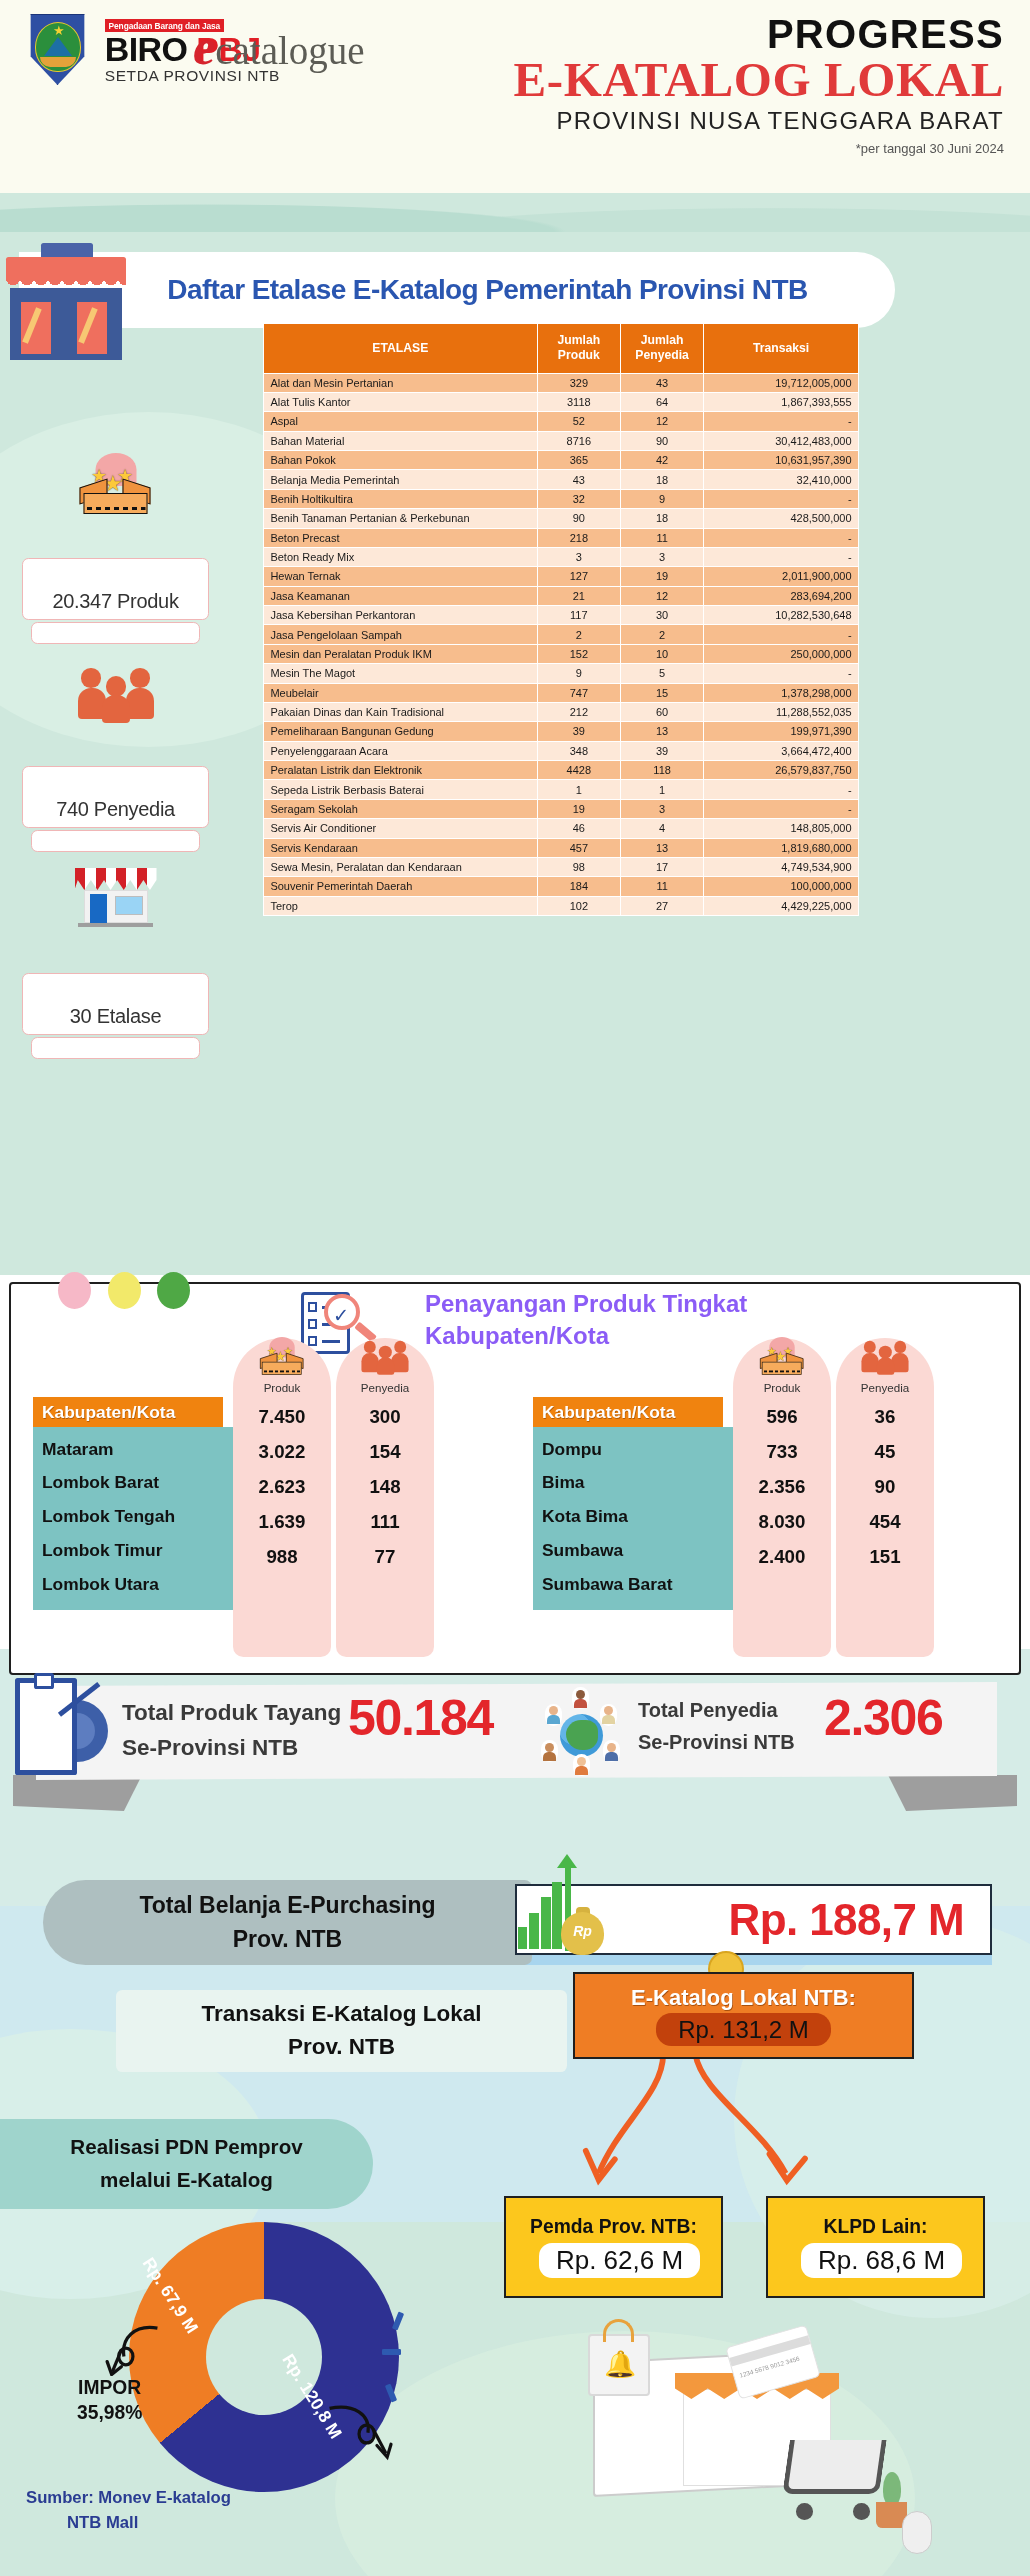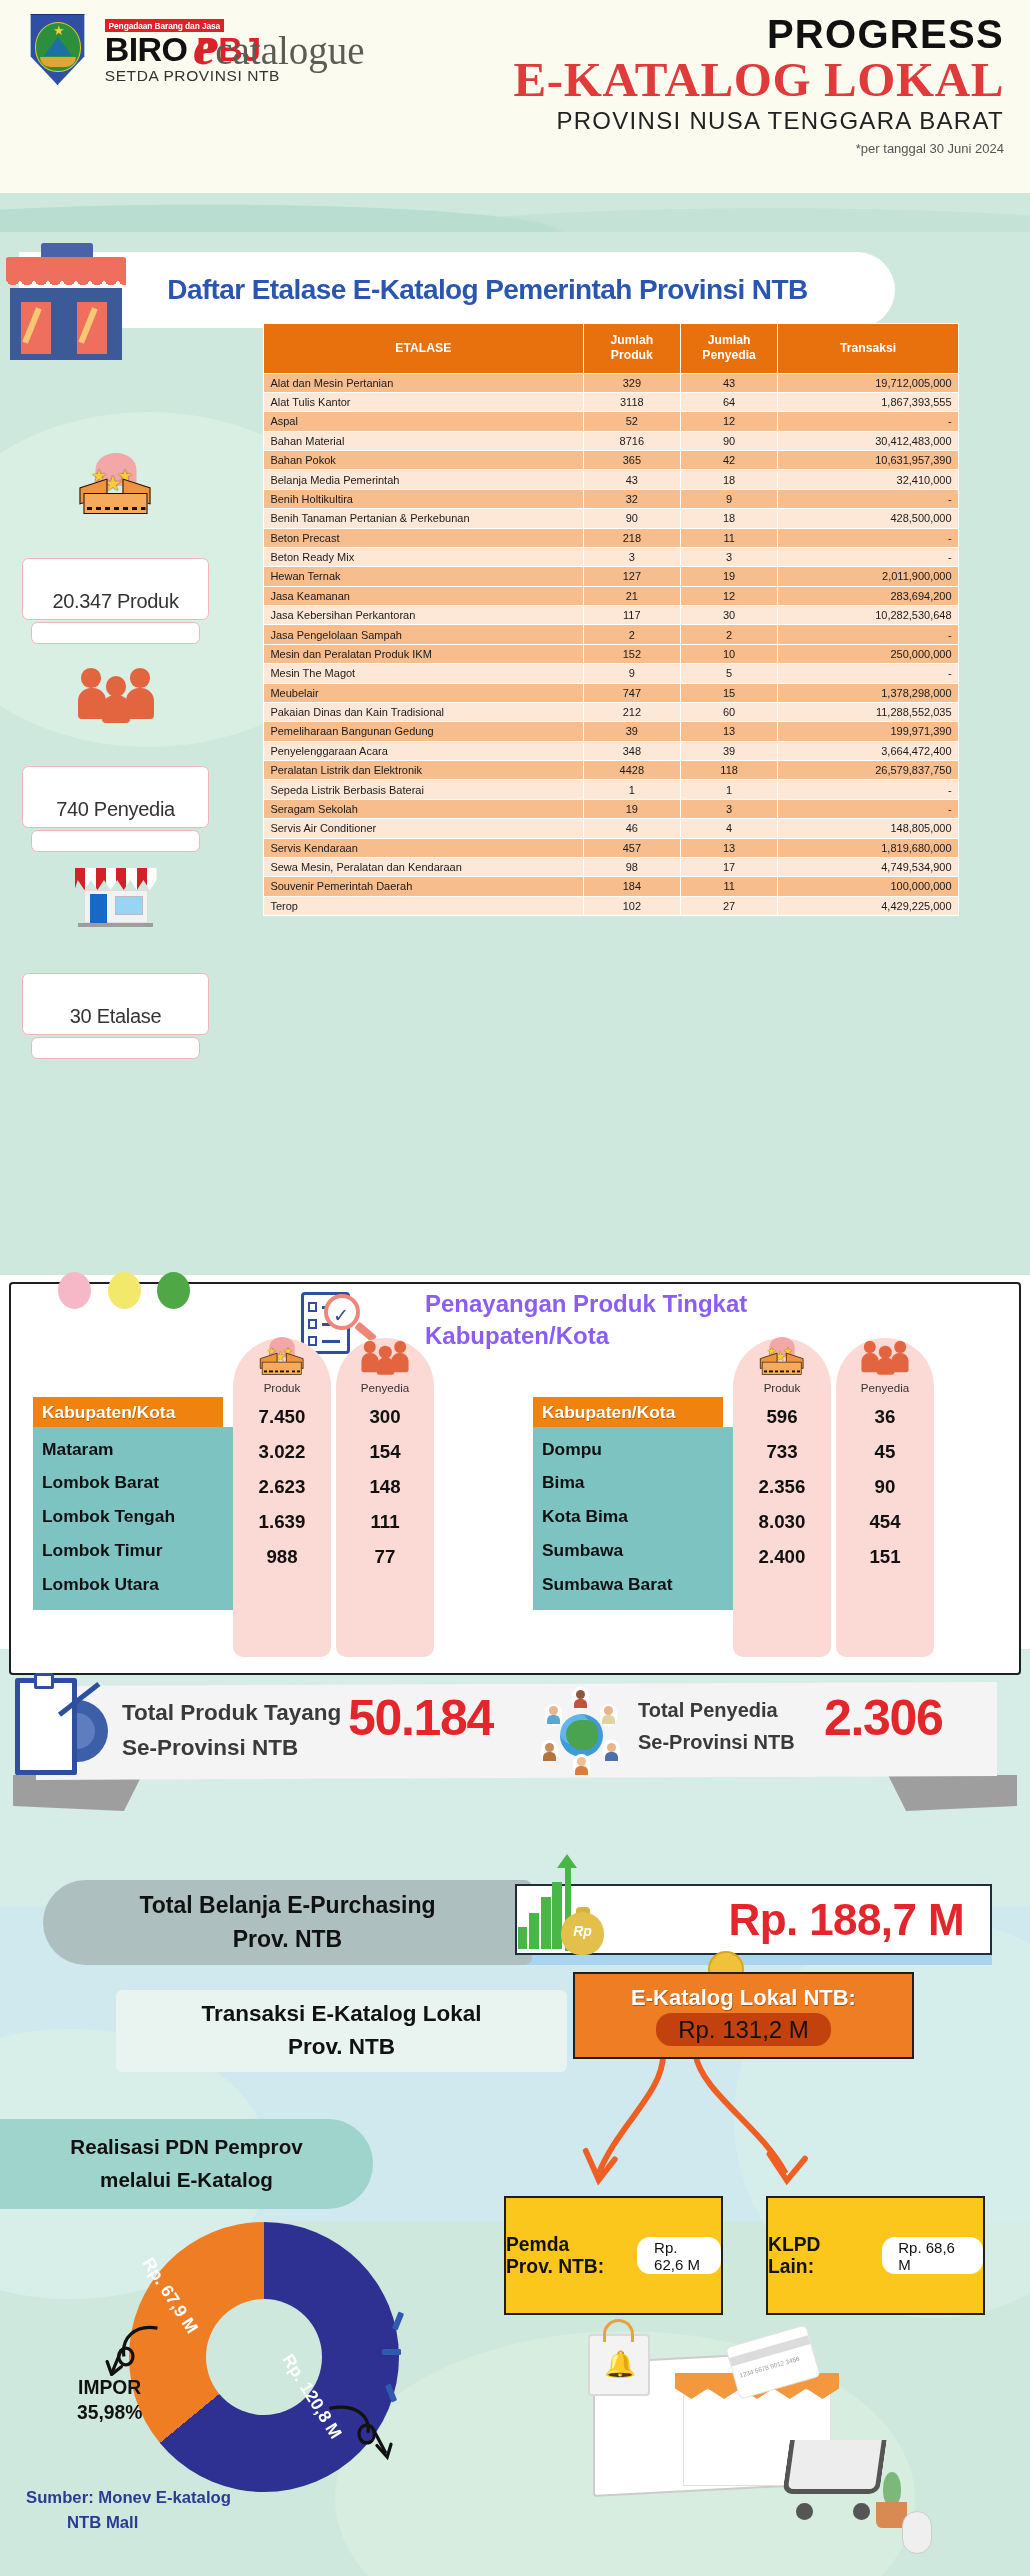--- a/index.html
+++ b/index.html
@@ -90,21 +90,21 @@
   .shop-scallop{ position:absolute; left:0; top:35px; width:120px; height:11.6px;
     background: radial-gradient(circle 7px at 7px 0, #ef6f5e 0 7px, transparent 7px) repeat-x;
     background-size:14px 11.6px;}
   .shop-body { position:absolute; left:3.9px; top:45px; width:112px; height:72px; background:#3d5a98;}
   .shop-win { position:absolute; top:58px; width:32px; height:54px; background:#ef6f5e; border:1.9px solid #3d5a98;}
   .shop-win.l { left:14px; } .shop-win.r { left:70px; }
   .shop-win span { display:block; width:5.8px;height:37px;background:#f7c873;transform:rotate(22deg);margin:5.2px 0 0 7.7px;}
   .shop-sign { position:absolute; left:35px; top:0; width:52px; height:16.7px; background:#4a63a8; border-radius:2.6px;}
 
   
-  .table-wrap { position:absolute; left:263px; top:323px; width:696px; z-index:6; }
+  .table-wrap { position:absolute; left:263px; top:323px; width:596px; z-index:6; }
   table.etalase { width:100%; border-collapse:collapse; background:#fdeee2; }
   table.etalase th {
     background:#e8700d; color:#fff; font-size:12.2px; font-weight:bold;
     padding:9px 5.2px; border:1.3px solid #fff; vertical-align:middle; line-height:1.25;
   }
   table.etalase th.c-etalase { width:46%; }
   table.etalase th.c-num { width:14%; }
   table.etalase th.c-trx { width:26%; }
   table.etalase td { font-size:11px; padding:3.2px 6.4px; border:0.6px solid #ffffff; color:#1a1a1a;
                      font-family:"Liberation Sans", sans-serif; }
@@ -269,27 +269,27 @@
   .coin { position:absolute; left:708px; top:1951px; width:36px;height:36px; border-radius:50%;
           background:#f0c23a; border:2.6px solid #d9a520; z-index:6;}
 
   .realisasi-pill {
     position:absolute; left:-26px; top:2119px; width:399px; height:90px;
     background:#9fd4cc; border-radius:7.7px 45px 45px 7.7px; z-index:6;
     display:flex; align-items:center; justify-content:center;
     text-align:center; font-size:20.6px; font-weight:bold; color:#111; line-height:1.6; padding-left:26px;
   }
   .pemda-box, .klpd-box {
-    position:absolute; top:2196px; width:219px; height:119px;
+    position:absolute; top:2196px; width:219px; height:102px;
     background:#fcc71d; border:2.6px solid #1f1f1f; z-index:7;
-    display:flex; flex-direction:row; align-items:center; justify-content:center; gap:5.2px;
+    display:flex; flex-direction:column; align-items:center; justify-content:center; gap:5.2px;text-align:center;
   }
   .pemda-box { left:504px; } .klpd-box { left:766px; }
   .pemda-box .lbl, .klpd-box .lbl { font-size:19.3px; font-weight:bold; color:#111; }
-  .pemda-box .val, .klpd-box .val { background:#fff; border-radius:13px; padding:1.9px 16.7px; font-size:15px; color:#111;margin-left:12px;}
+  .pemda-box .val, .klpd-box .val { background:#fff; border-radius:13px; padding:1.9px 16.7px; font-size:26px; color:#111;margin-left:12px;}
 
   
   .donut-wrap { position:absolute; left:77px; top:2209px; width:361px; height:335px; z-index:7; }
   .donut {
     position:absolute; left:52px; top:13px; width:270px; height:270px; border-radius:50%;
     background: conic-gradient(#2e3192 0deg 230.5deg, #ef7d24 230.5deg 360deg);
     transform: rotate(0deg);
   }
   .donut-hole { position:absolute; left:129px; top:90px; width:116px; height:116px; border-radius:50%; background:#cfe8dd; }
   .donut-lbl { position:absolute; color:#fff; font-size:17.4px; font-weight:bold; white-space:nowrap;}

